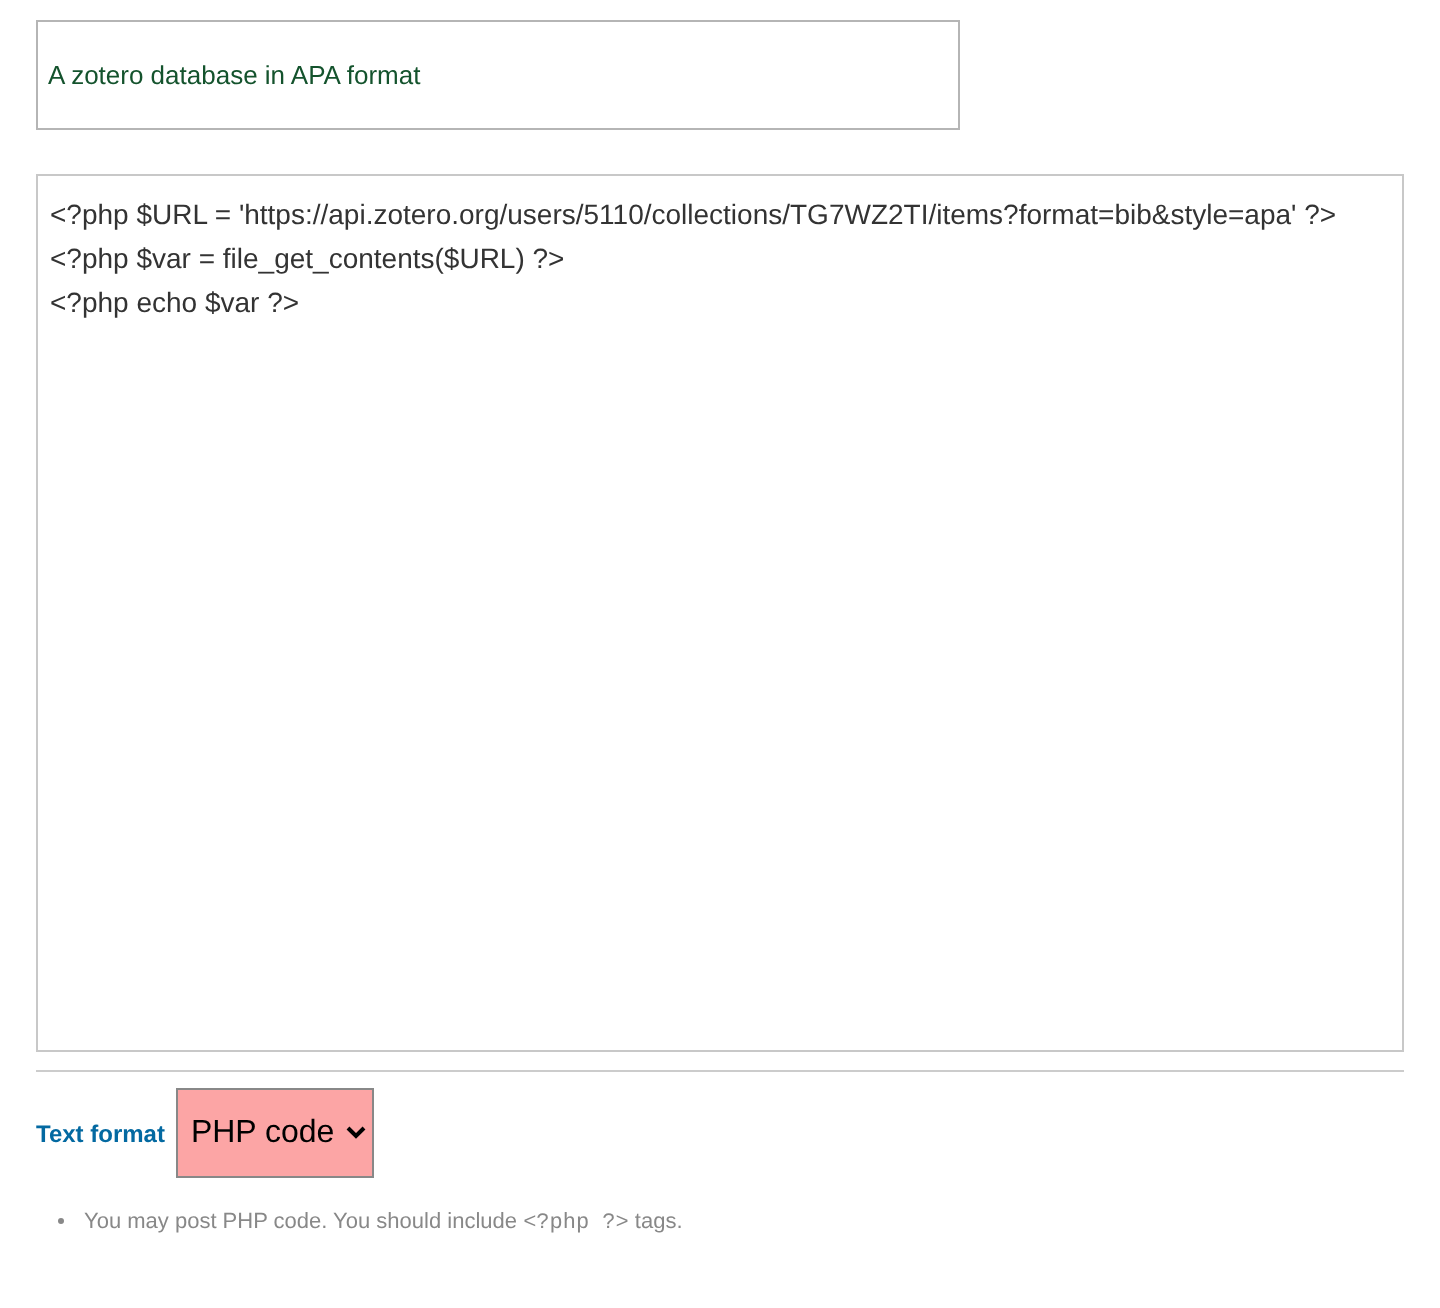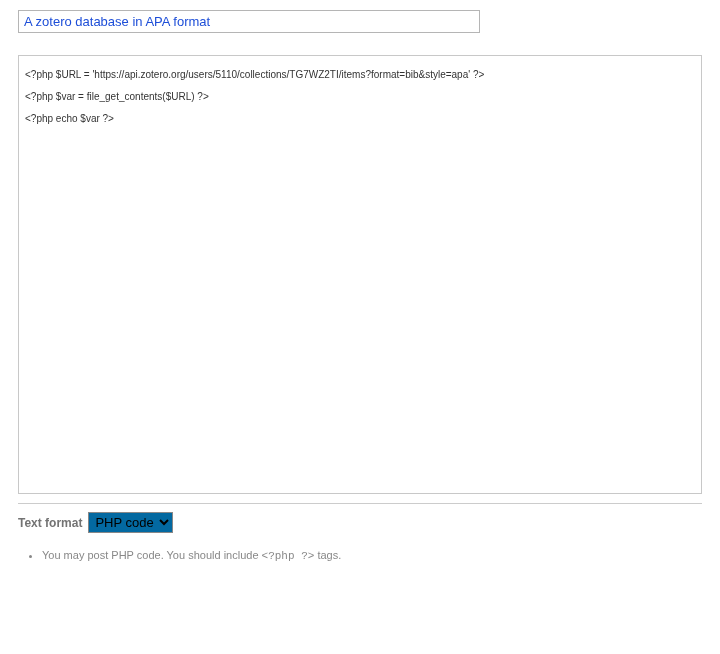--- a/index.html
+++ b/index.html
@@ -21,60 +21,60 @@
   }
   .required { color: #d40000; }
   .edit-summary-link {
     color: #0164a5;
     text-decoration: none;
     font-weight: bold;
   }
   .paren { font-weight: bold; color: #000; }
   input[type="text"].title-input {
     width: 462px;
-    padding: 3px 5px;
+    padding: 19px 5px;
     font-size: 13px;
     border: 1px solid #b5b5b5;
     font-family: Arial, sans-serif;
-    color: #1d4ed8;
+    color: #14532d;
   }
   .body-textarea {
     width: 684px;
     height: 439px;
     border: 1px solid #c8c8c8;
     padding: 8px 6px;
     font-family: Arial, sans-serif;
-    font-size: 10px;
+    font-size: 14px;
     color: #333;
     line-height: 22px;
     resize: none;
     white-space: pre;
     overflow: auto;
   }
   .text-format-wrapper {
     border-top: 1px solid #ccc;
     padding-top: 8px;
     width: 684px;
   }
   .text-format-row {
     display: flex;
     align-items: center;
     gap: 6px;
     margin-bottom: 6px;
   }
   .text-format-label {
     font-weight: bold;
-    color: #737373;
+    color: #0369a1;
     font-size: 12px;
   }
   select.format-select {
-    font-size: 13px;
-    padding: 1px 2px;
+    font-size: 16px;
+    padding: 12px 2px;
     border: 1px solid #888;
-    background: #0369a1;
+    background: #fca5a5;
   }
   ul.hints {
     margin: 2px 0 0 0;
     padding-left: 24px;
     color: #888;
     font-size: 11px;
   }
   ul.hints li { margin: 16px 0; }
   .code-inline { font-family: "Courier New", monospace; }
 </style>

